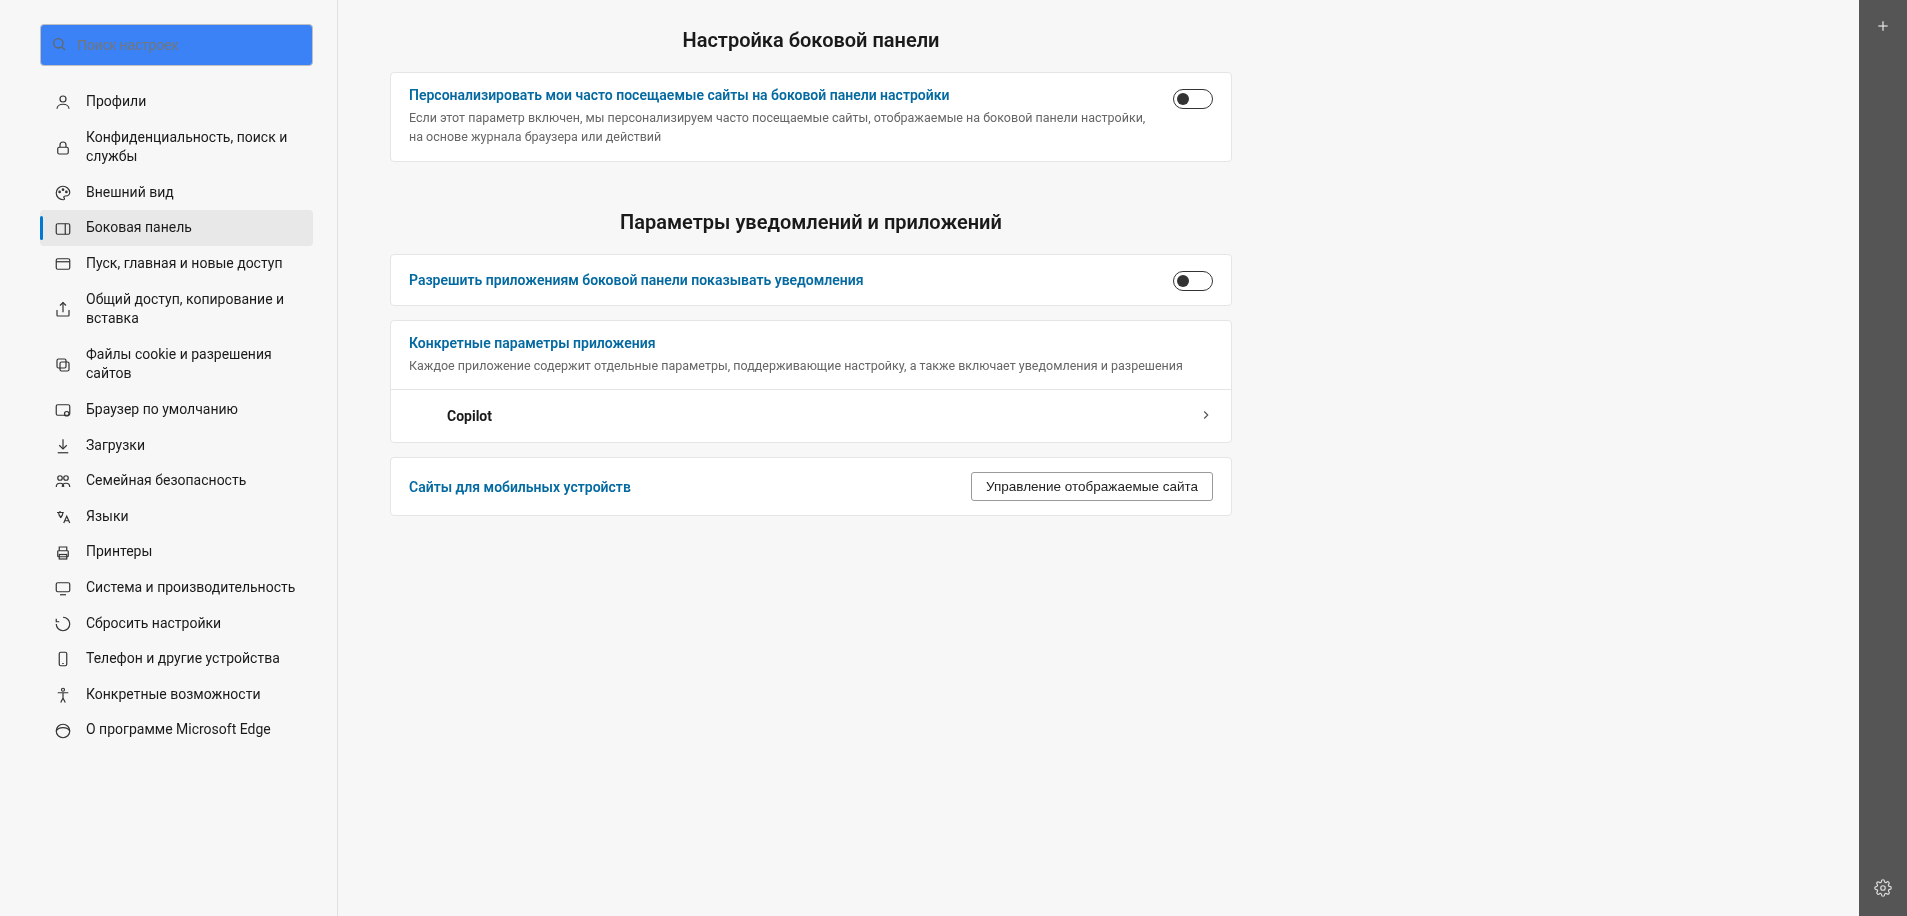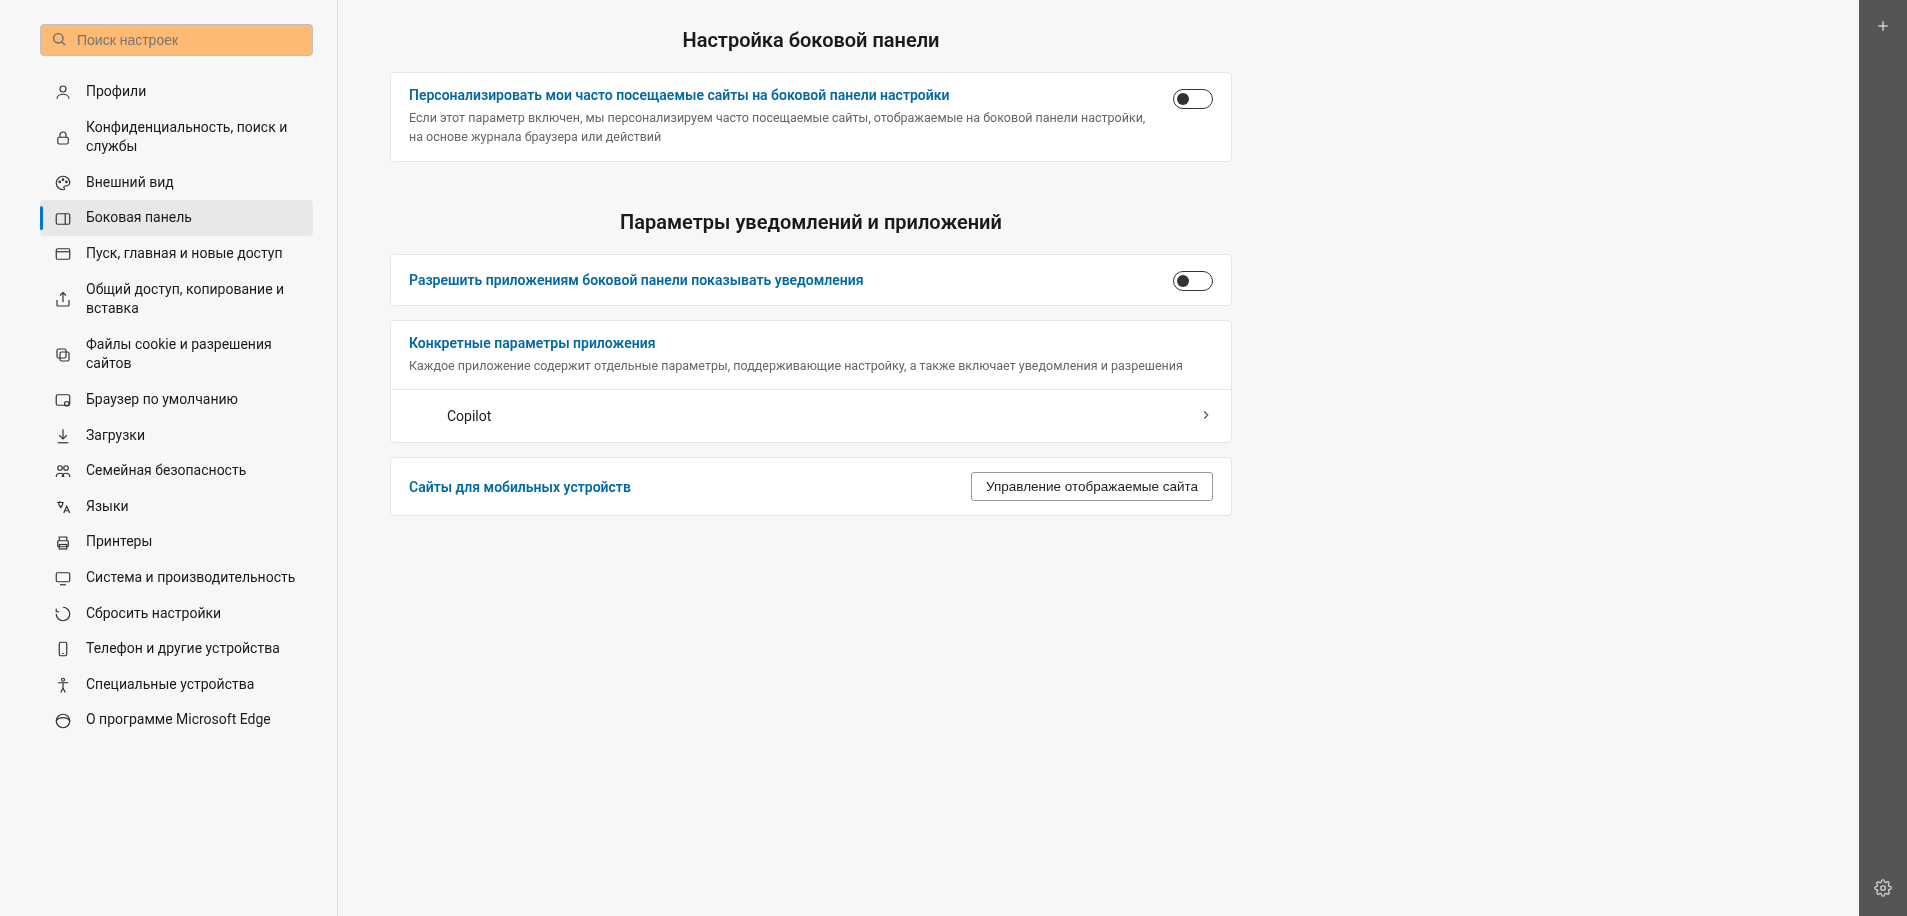--- a/index.html
+++ b/index.html
@@ -2,21 +2,21 @@
 <html><head>
 <meta charset="utf-8">
 <style>
   * { box-sizing: border-box; margin: 0; padding: 0; }
   body { font-family: "Segoe UI", -apple-system, BlinkMacSystemFont, Roboto, sans-serif; background: #f7f7f7; color: #1a1a1a; font-size: 14px; }
   .app { display: flex; height: 916px; width: 1907px; position: relative; }
 
   
   .sidebar { width: 338px; padding: 24px 24px 24px 40px; border-right: 1px solid #e0e0e0; background: #f7f7f7; overflow-y: auto; }
   .sidebar-title { font-size: 24px; font-weight: 600; margin-bottom: 20px; margin-left: 2px; }
-  .search-box { display: flex; align-items: center; border: 1px solid #c0c0c0; border-radius: 4px; background: #fdba74; height: 32px; padding: 0 10px; margin-bottom: 18px; }
+  .search-box { display: flex; align-items: center; border: 1px solid #c0c0c0; border-radius: 4px; background: #3b82f6; height: 42px; padding: 0 10px; margin-bottom: 18px; }
   .search-box svg { width: 16px; height: 16px; color: #666; flex-shrink: 0; }
   .search-box input { border: none; outline: none; flex: 1; font-size: 14px; margin-left: 10px; background: transparent; color: #333; }
   .nav { list-style: none; }
   .nav-item { display: flex; align-items: center; padding: 8px 10px 8px 14px; border-radius: 4px; cursor: pointer; color: #1a1a1a; position: relative; margin-left: -0px; }
   .nav-item.active { background: #e8e8e8; }
   .nav-item.active::before { content: ""; position: absolute; left: 0; top: 6px; bottom: 6px; width: 3px; background: #0078d4; border-radius: 2px; }
   .nav-item .icon { width: 18px; height: 18px; margin-right: 14px; flex-shrink: 0; color: #333; margin-top: 1px; }
   .nav-item .label { font-size: 14px; line-height: 1.4; }
 
   
@@ -31,21 +31,21 @@
   .row .textblock { flex: 1; padding-right: 20px; }
   .row .title { font-size: 14px; font-weight: 600; color: #0369a1; }
   .row .desc { font-size: 12.5px; color: #666; margin-top: 6px; line-height: 1.5; }
 
   .toggle { width: 40px; height: 20px; border-radius: 10px; background: #fff; border: 1px solid #333; position: relative; cursor: pointer; flex-shrink: 0; margin-top: 2px; }
   .toggle .knob { position: absolute; width: 12px; height: 12px; background: #333; border-radius: 50%; top: 3px; left: 3px; }
 
   .divider { height: 1px; background: #e5e5e5; }
   .app-row { display: flex; align-items: center; padding: 14px 18px; cursor: pointer; }
   .app-row .app-icon { width: 24px; height: 24px; margin-right: 14px; }
-  .app-row .app-name { flex: 1; font-size: 14px; font-weight: 400; }
+  .app-row .app-name { flex: 1; font-size: 14px; font-weight: 700; }
   .app-row .chev { color: #555; }
 
   .btn-outline { border: 1px solid #999; background: #fff; padding: 6px 14px; border-radius: 3px; font-size: 13.5px; cursor: pointer; color: #222; }
 
   
   .rail { width: 48px; background: #555; display: flex; flex-direction: column; align-items: center; justify-content: space-between; padding: 8px 0; }
   .rail-top, .rail-bottom { display: flex; flex-direction: column; align-items: center; }
   .rail-btn { width: 38px; height: 38px; display: flex; align-items: center; justify-content: center; color: #ddd; cursor: pointer; border-radius: 4px; }
 
   .copilot-svg { width: 24px; height: 24px; }
@@ -178,21 +178,21 @@
               <rect x="7" y="3" width="10" height="18" rx="2"></rect>
               <line x1="11" y1="18" x2="13" y2="18"></line>
             </svg></span>
         <span class="label">Телефон и другие устройства</span>
       </li>
       <li class="nav-item">
         <span class="icon"><svg viewBox="0 0 24 24" fill="none" stroke="currentColor" stroke-width="1.6">
               <circle cx="12" cy="5" r="2"></circle>
               <path d="M5 9h14M12 9v7M9 22l3-6 3 6"></path>
             </svg></span>
-        <span class="label">Специальные устройства</span>
+        <span class="label">Конкретные возможности</span>
       </li>
       <li class="nav-item">
         <span class="icon"><svg viewBox="0 0 24 24" fill="none" stroke="currentColor" stroke-width="1.6">
               <circle cx="12" cy="12" r="9"></circle>
               <path d="M3 12c3-6 15-6 18 0"></path>
             </svg></span>
         <span class="label">О программе Microsoft Edge</span>
       </li>
     </ul>
   </aside>

